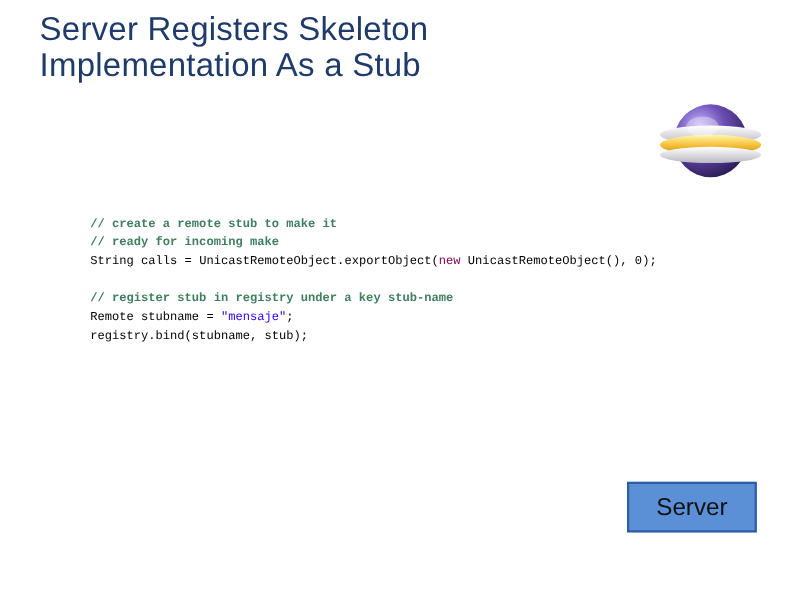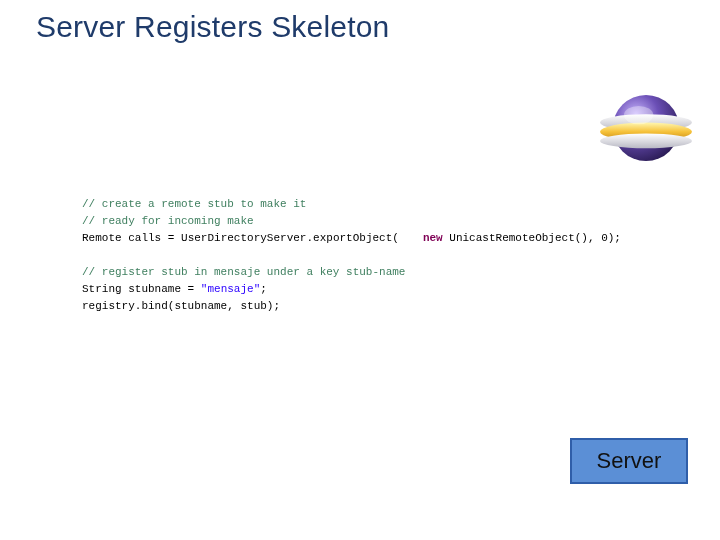--- a/index.html
+++ b/index.html
@@ -5,41 +5,42 @@
   * { margin: 0; padding: 0; box-sizing: border-box; }
   html, body { width: 720px; height: 540px; font-family: "Segoe UI Light", "Segoe UI", Arial, sans-serif; background: #fff; overflow: hidden; }
   .slide { position: relative; width: 720px; height: 508px; background: #fff; }
   .title { position: absolute; left: 36px; top: 10px; font-size: 30px; font-weight: 300; color: #1f3b6a; line-height: 1.1; letter-spacing: 0.2px; }
   .logo { position: absolute; right: 28px; top: 82px; width: 92px; height: 92px; }
   .code-block {
     position: absolute; left: 82px; top: 196px; width: 560px;
     font-family: Consolas, "Courier New", monospace; font-size: 11px;
     color: #222; line-height: 1.55; white-space: pre;
   }
-  .code-block .comment { color: #3f7f5f; }
-  .code-block .keyword { color: #7f0055; font-weight: bold; margin-left: 24px; }
+  .code-block .comment { color: #3f7f5f; font-weight: bold; }
+  .code-block .keyword { color: #7f0055; font-weight: normal; }
   .code-block .string { color: #2a00ff; }
   .code-block .num { color: #000; }
   .code-block .ident { color: #000; }
   .server-box {
     position: absolute; right: 32px; bottom: 24px;
     min-width: 118px; height: 46px;
     background: #5b8fd6; border: 2px solid #2f5ea9;
     display: flex; align-items: center; justify-content: center;
     color: #111; font-family: "Segoe UI", Arial, sans-serif;
     font-size: 22px; font-weight: 400; padding: 0 14px;
   }
 </style>
 </head>
 <body>
 
 <div class="slide">
 
   <div class="title">
     <span>Server Registers Skeleton</span><br>
+    <span>Implementation As a Stub</span>
   </div>
 
   <div class="logo">
     <svg viewBox="0 0 100 100" width="92" height="92">
       <defs>
         <radialGradient id="sphere" cx="35%" cy="30%" r="75%">
           <stop offset="0%" stop-color="#cbb8ff"></stop>
           <stop offset="45%" stop-color="#6b4fb6"></stop>
           <stop offset="100%" stop-color="#2b1c56"></stop>
         </radialGradient>
@@ -61,23 +62,23 @@
       <ellipse cx="50" cy="44" rx="50" ry="9" fill="url(#band1)"></ellipse>
       <ellipse cx="50" cy="54" rx="50" ry="10" fill="url(#band2)"></ellipse>
       <ellipse cx="50" cy="64" rx="50" ry="8" fill="url(#band3)"></ellipse>
       <circle cx="50" cy="50" r="36" fill="none"></circle>
       <ellipse cx="42" cy="36" rx="16" ry="10" fill="rgba(255,255,255,0.35)"></ellipse>
     </svg>
   </div>
 
   <div class="code-block"><span class="comment">// create a remote stub to make it</span>
 <span class="comment">// ready for incoming make</span>
-<span class="ident"><span>Remote</span> <span>calls</span><span> = </span><span>UserDirectoryServer.</span><span class="ident" style="">exportObject</span><span>(</span><span class="keyword">new</span><span> UnicastRemoteObject(), </span><span class="num">0</span><span>);</span></span>
+<span class="ident"><span>String</span> <span>calls</span><span> = </span><span>UnicastRemoteObject.</span><span class="ident" style="">exportObject</span><span>(</span><span class="keyword">new</span><span> UnicastRemoteObject(), </span><span class="num">0</span><span>);</span></span>
 
-<span class="comment">// register stub in mensaje under a key stub-name</span>
-<span class="ident"><span>String stubname = </span><span class="string">"mensaje"</span><span>;</span></span>
+<span class="comment">// register stub in registry under a key stub-name</span>
+<span class="ident"><span>Remote stubname = </span><span class="string">"mensaje"</span><span>;</span></span>
 <span class="ident">registry.bind(stubname, stub);</span></div>
 
   <div class="server-box">
     <span>Server</span>
   </div>
 
 </div>
 
 </body></html>

